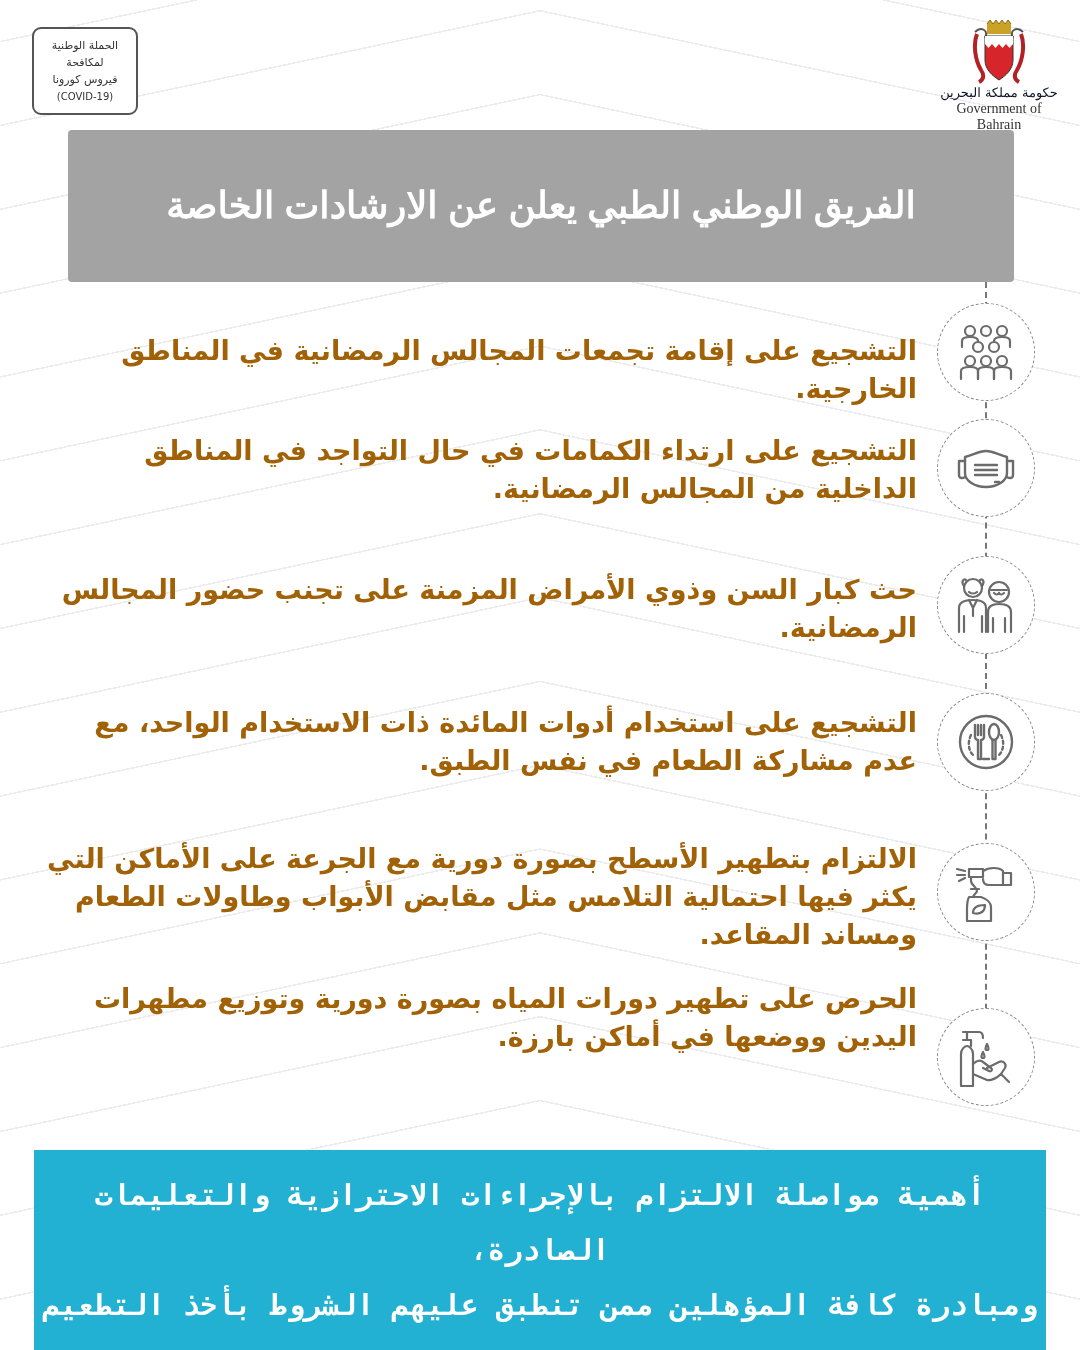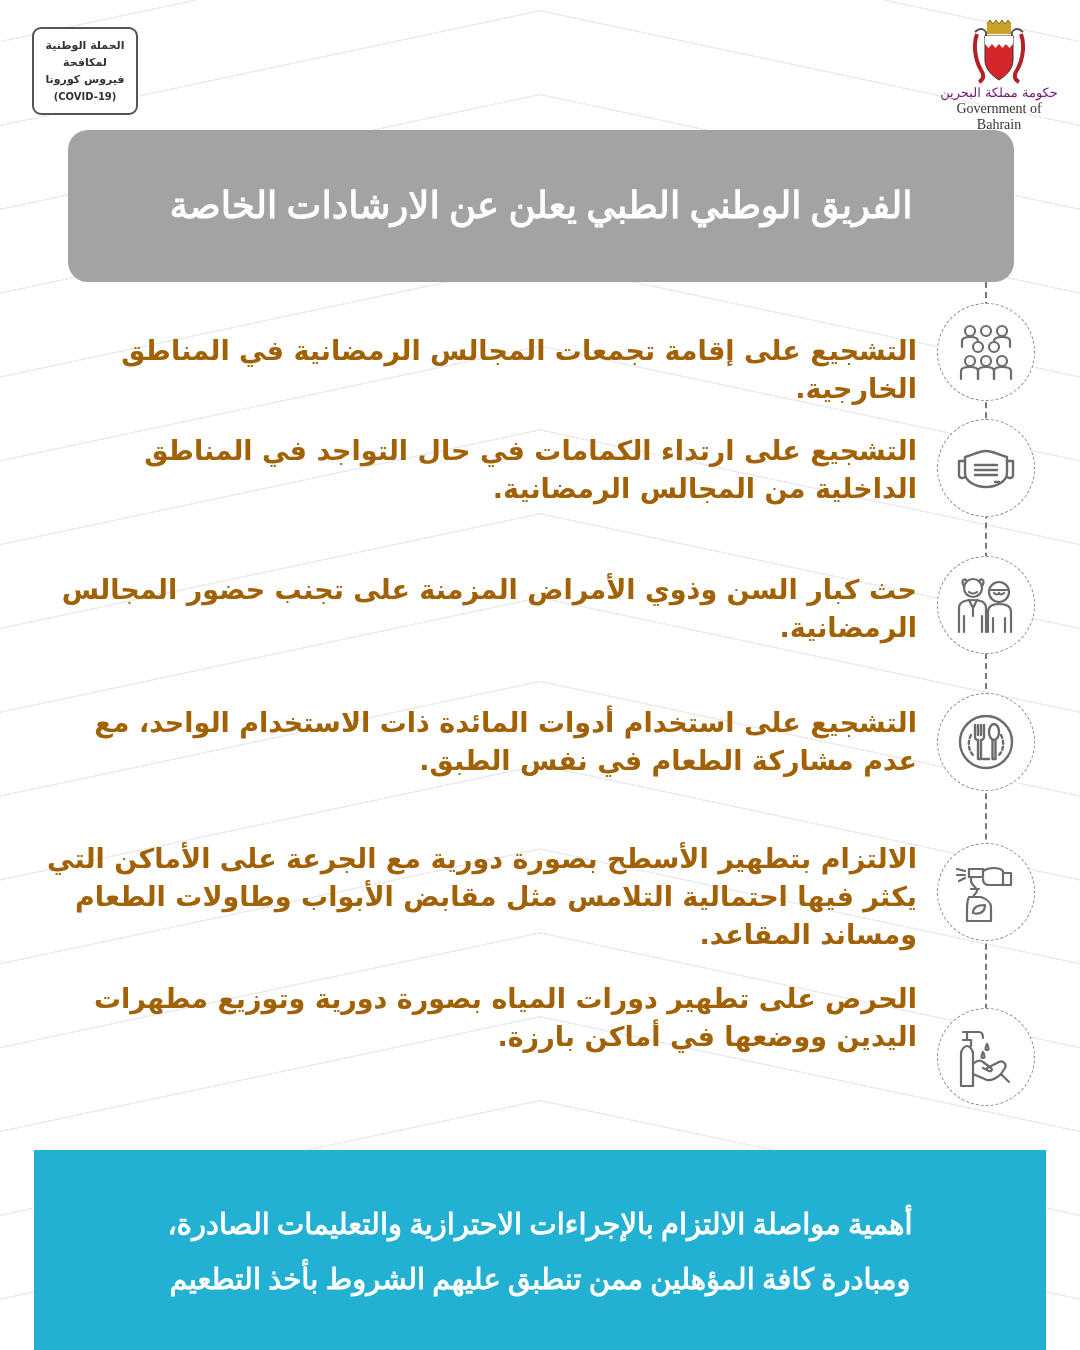--- a/index.html
+++ b/index.html
@@ -26,42 +26,42 @@
   }
   .layer { position: absolute; z-index: 1; }
 
   
   .campaign-badge {
     left: 32px; top: 27px; width: 106px; height: 88px;
     border: 2.5px solid #555555; border-radius: 9px;
     background: #ffffff;
     display: flex; flex-direction: column; align-items: center; justify-content: center;
     direction: rtl; text-align: center;
-    font-family: "DejaVu Sans", sans-serif; font-weight: bold; font-size: 11px;
+    font-family: "DejaVu Sans", sans-serif; font-weight: normal; font-size: 11px;
     line-height: 17px; color: #333;
   }
   .campaign-badge .latin { direction: ltr; font-size: 10px; }
 
   
   .gov-logo { left: 940px; top: 20px; width: 118px; height: 100px; text-align: center; }
   .gov-logo svg { display: block; margin: 0 auto; }
   .gov-logo .ar-script {
-    font-family: "DejaVu Serif", serif; font-size: 13px; color: #701a75; direction: rtl; margin-top: 2px; line-height: 14px;
+    font-family: "DejaVu Serif", serif; font-size: 13px; color: #0f172a; direction: rtl; margin-top: 2px; line-height: 14px;
   }
   .gov-logo .en-name {
     font-family: "Liberation Serif", serif; font-size: 14px; color: #333; margin-top: 1px;
   }
 
   
   .title-pill {
     left: 68px; top: 130px; width: 946px; height: 152px;
-    background: #a3a3a3; border-radius: 20px;
+    background: #a3a3a3; border-radius: 4px;
     display: flex; flex-direction: column; justify-content: center; align-items: center;
     direction: rtl; text-align: center; color: #ffffff;
-    font-family: Liberation Serif, serif; font-weight: bold;
+    font-family: Liberation Sans, sans-serif; font-weight: bold;
     font-size: 37px; line-height: 60px;
   }
 
   
   .timeline-line {
     left: 985px; top: 282px; width: 0; height: 808px;
     border-left: 2px dashed #777777;
   }
   .icon-circle {
     position: absolute; z-index: 2;
@@ -79,21 +79,21 @@
     font-family: "DejaVu Sans", sans-serif; font-weight: bold;
     font-size: 27px; line-height: 38px; color: #a16207;
   }
 
   
   .bottom-banner {
     left: 34px; top: 1150px; width: 1012px; height: 200px;
     background: #22b1d2;
     display: flex; flex-direction: column; justify-content: center; align-items: center;
     direction: rtl; text-align: center; color: #ffffff;
-    font-family: Liberation Serif, serif; font-weight: bold;
+    font-family: Liberation Mono, monospace; font-weight: bold;
     font-size: 29px; line-height: 55px; padding-top: 4px;
   }
 </style>
 </head>
 <body>
 
 <div class="bg-pattern"></div>
 <div class="bg-pattern-r"></div>
 
 <div class="layer campaign-badge">

